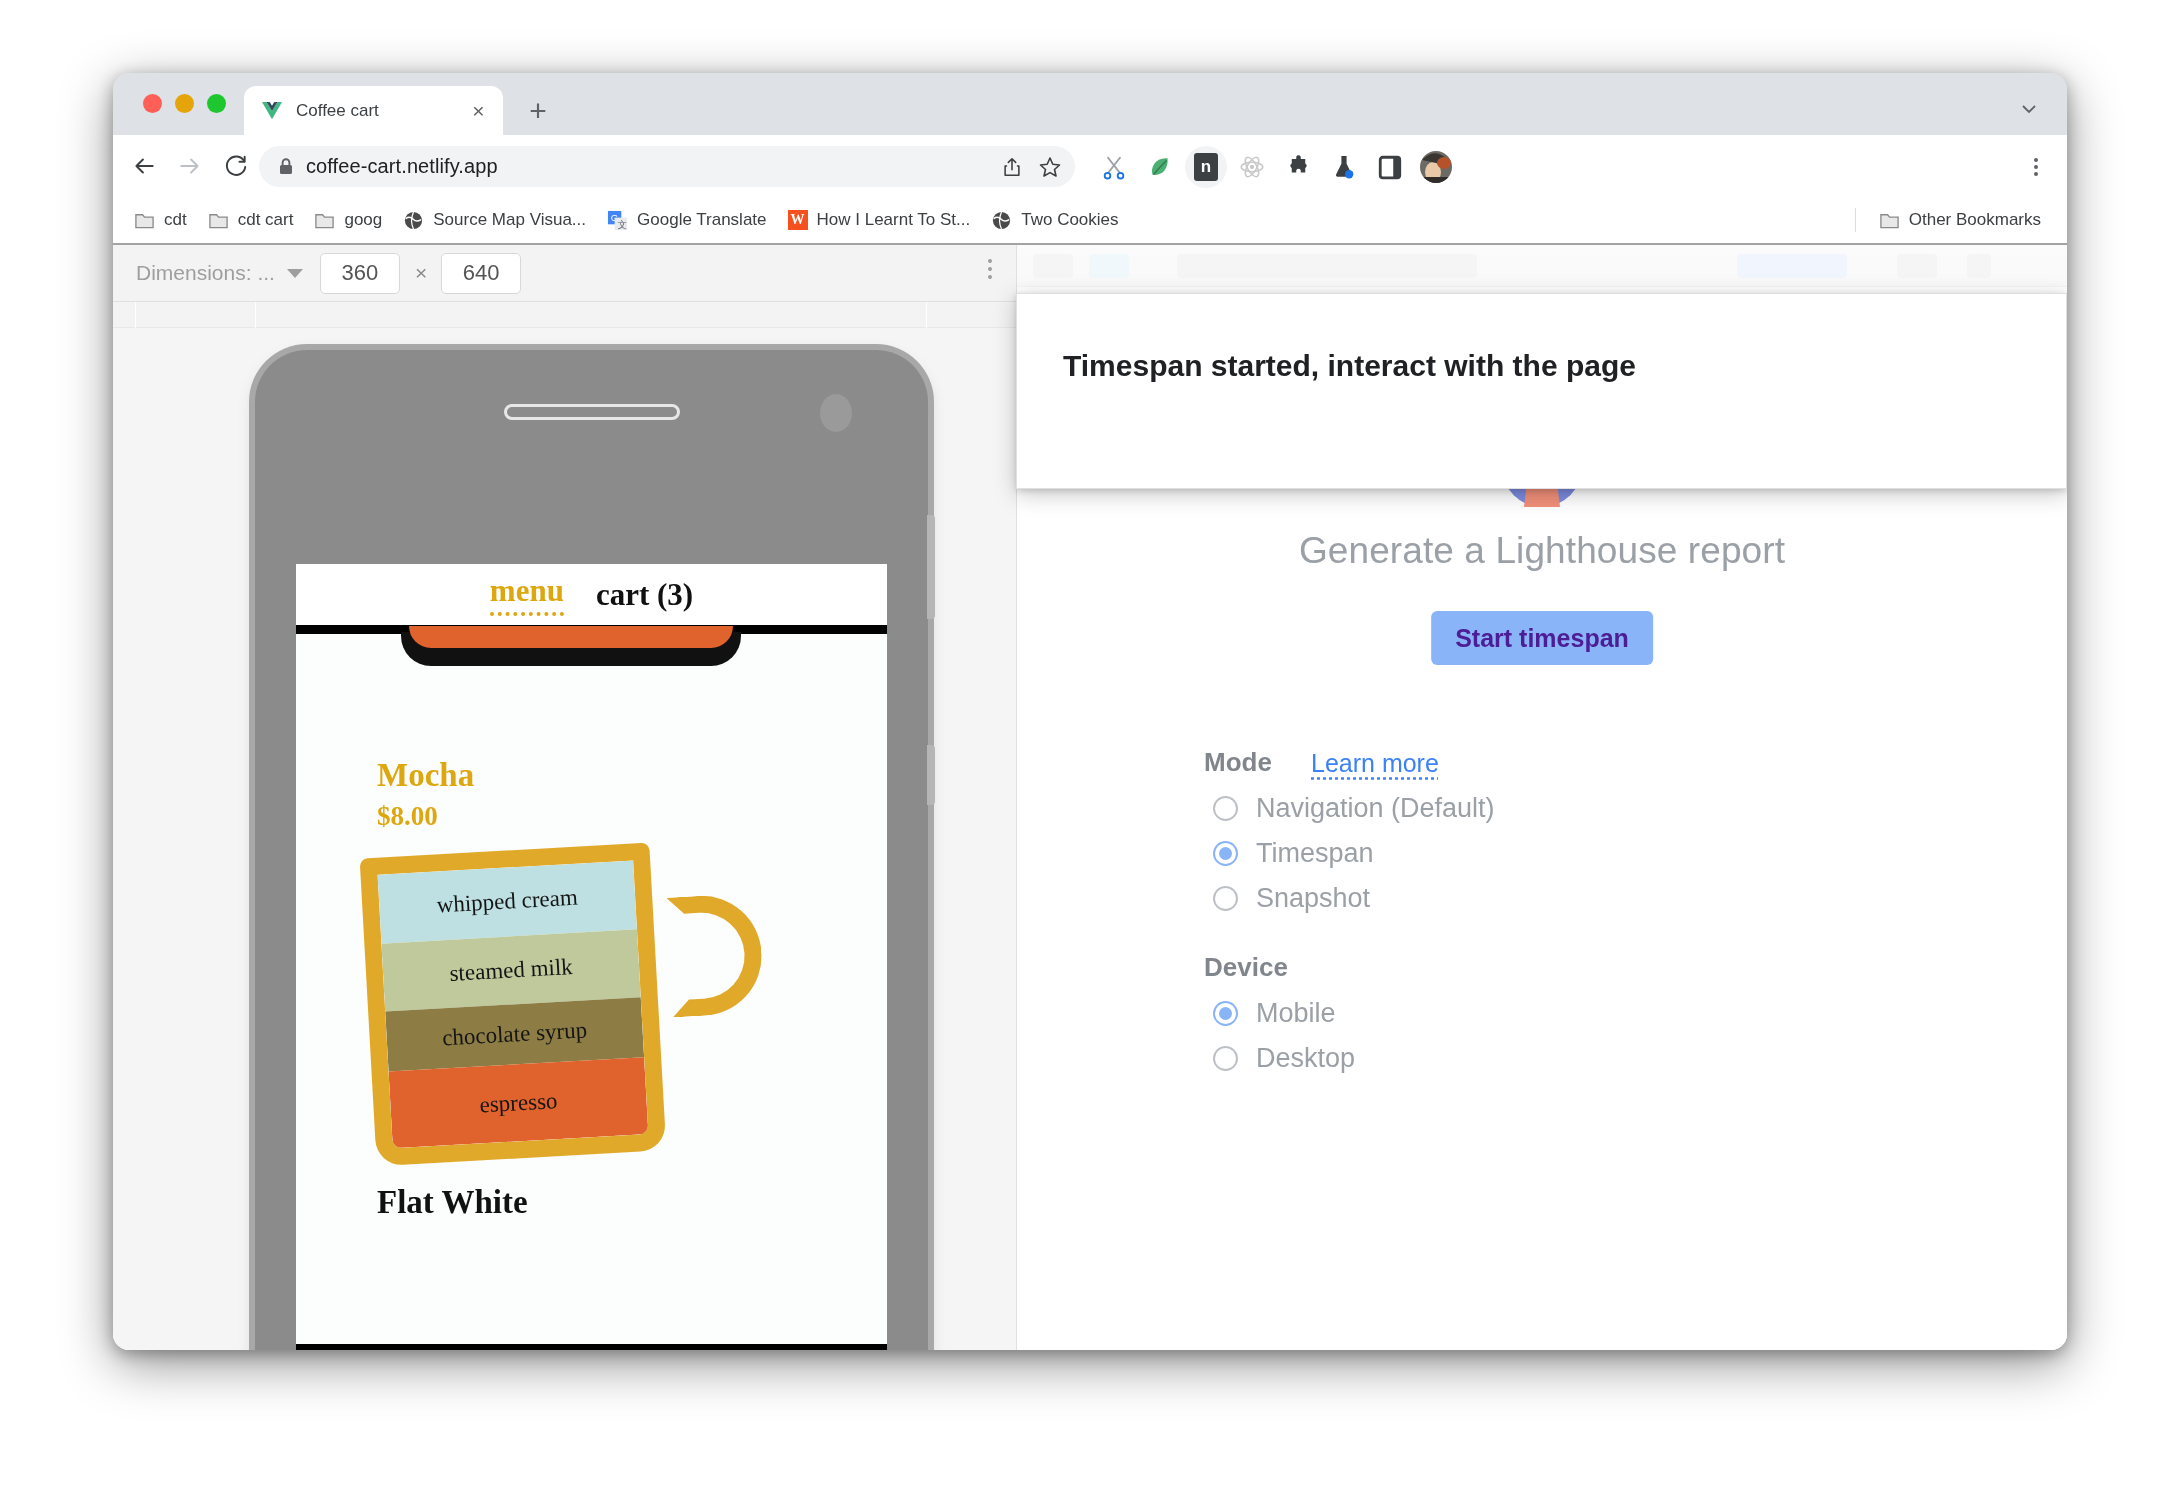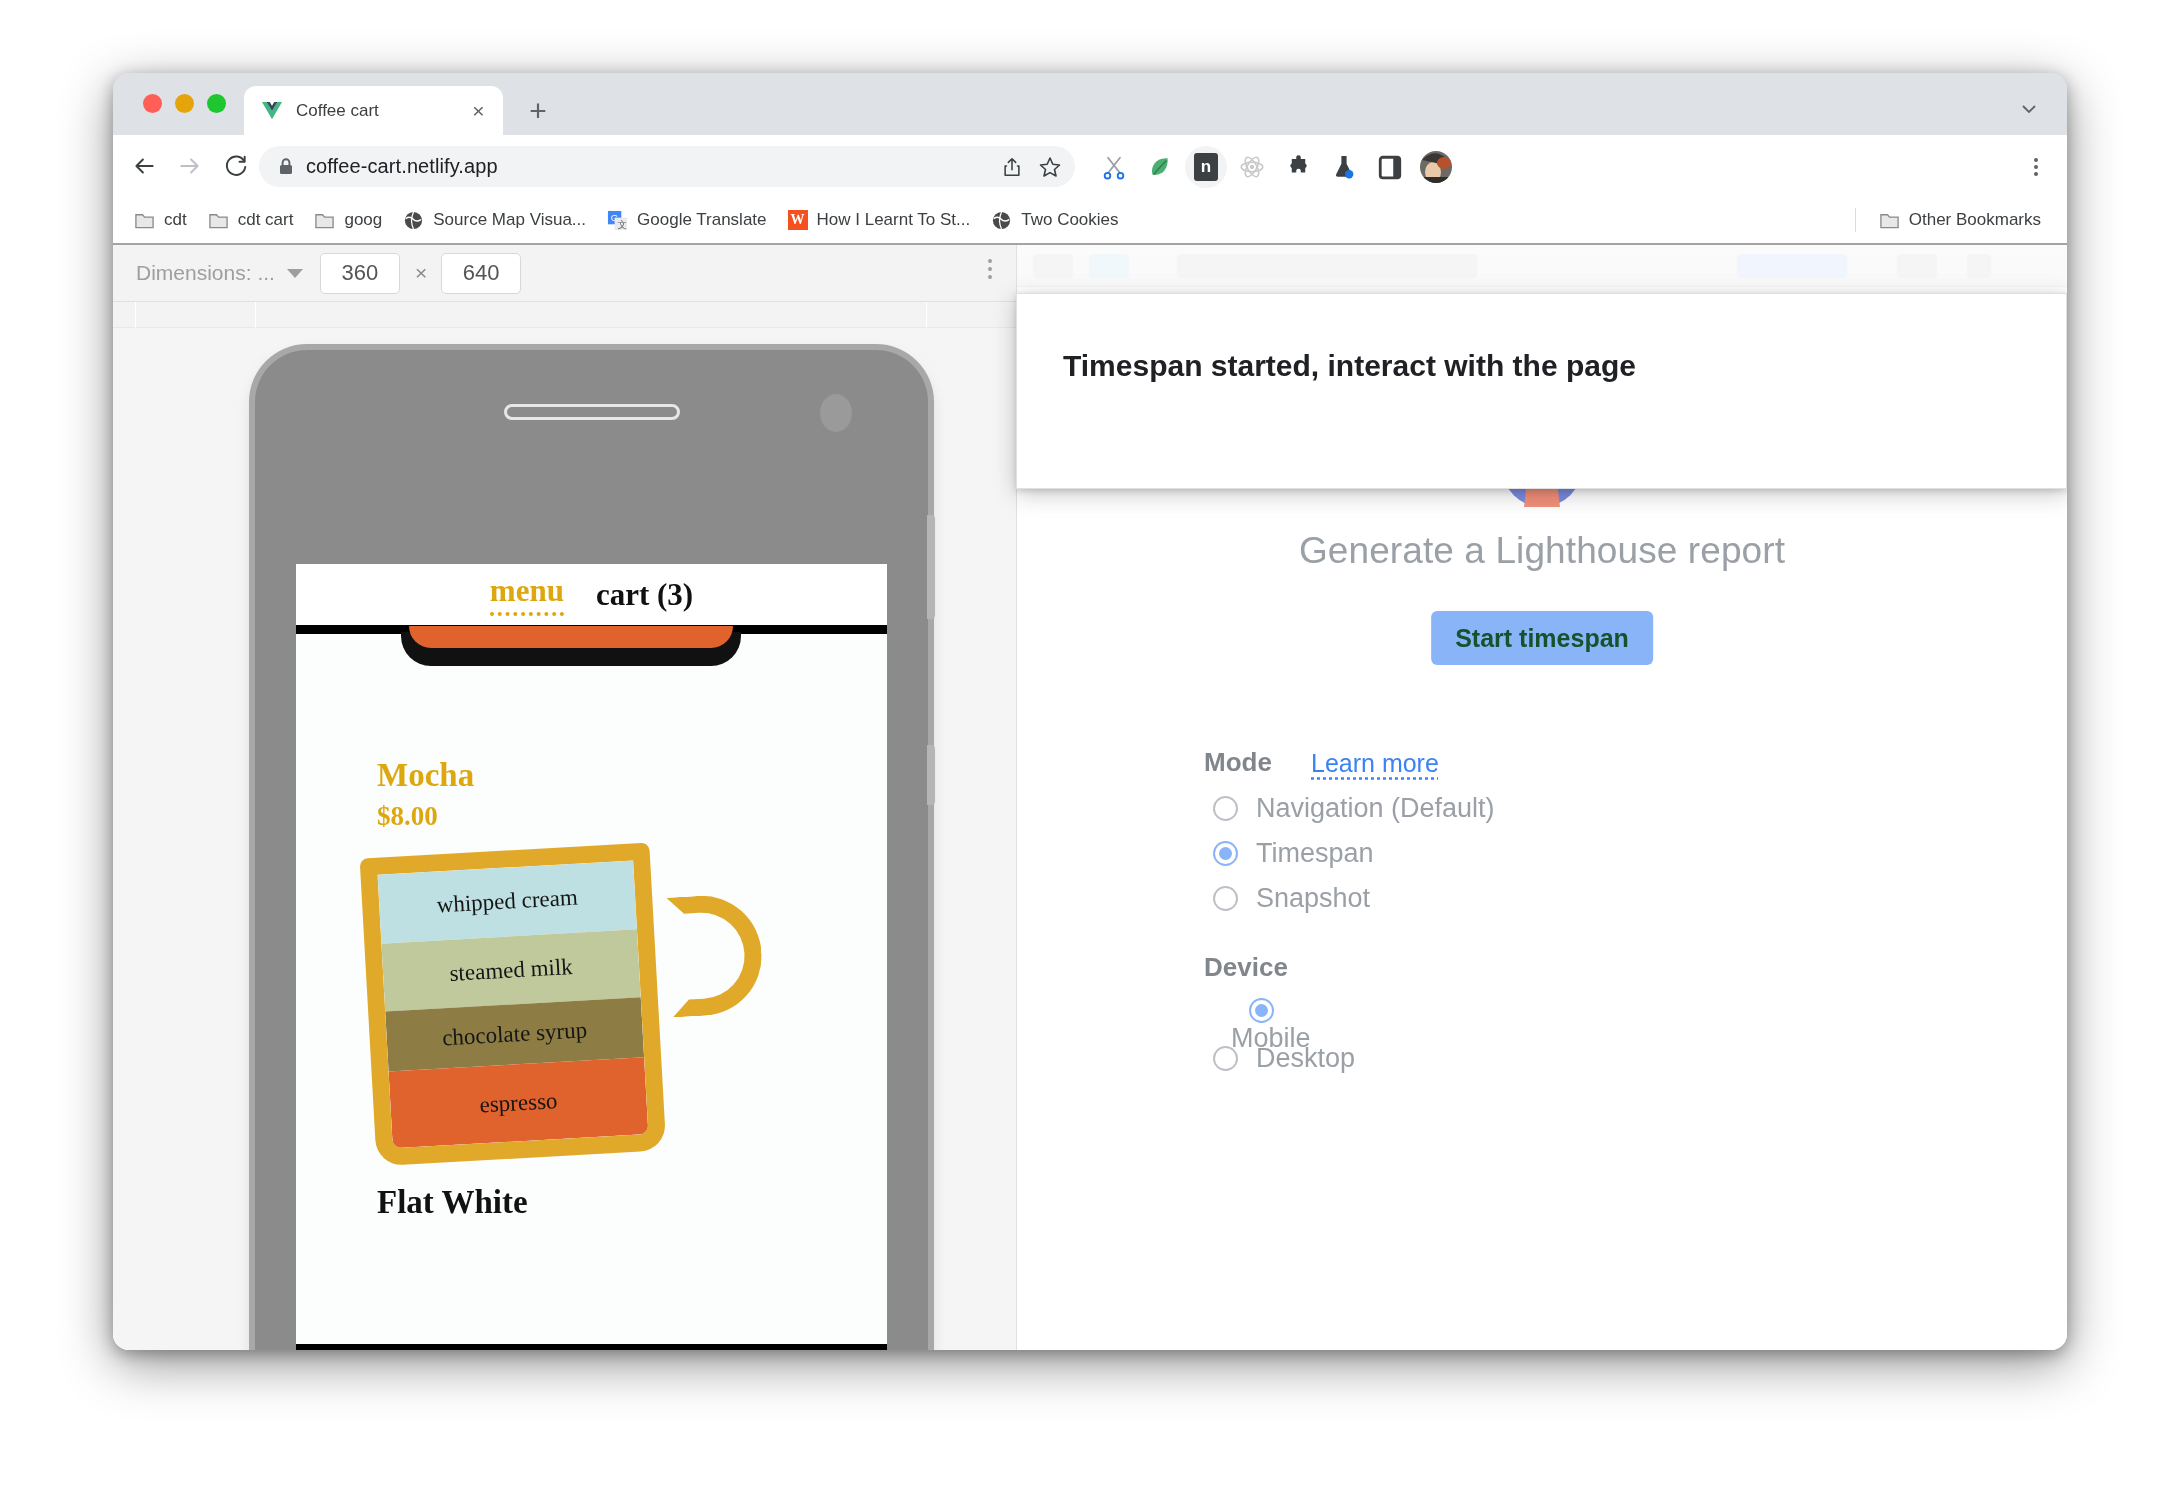--- a/index.html
+++ b/index.html
@@ -346,21 +346,21 @@
   }
   #lh-heading {
     position: absolute; left: 0; top: 243px; width: 100%;
     text-align: center;
     font-size: 37px; color: #9aa0a6;
     letter-spacing: .1px;
   }
   #lh-start {
     position: absolute; left: 50%; top: 324px; transform: translateX(-50%);
     height: 54px; padding: 0 24px;
-    background: #8ab4f8; color: #14532d;
+    background: #8ab4f8; color: #4c1d95;
     border: none; border-radius: 6px;
     font-size: 25px; font-weight: bold;
     font-family: "Liberation Sans", sans-serif;
     display: flex; align-items: center; justify-content: center;
   }
 
   .lh-section-head {
     position: absolute; left: 187px;
     font-size: 26px; font-weight: bold; color: #80868b;
   }
@@ -388,21 +388,21 @@
     content: ""; width: 13px; height: 13px; border-radius: 50%;
     background: #8ab4f8;
   }
   .radio-label {
     margin-left: 18px; font-size: 27px; color: #9aa0a6;
     white-space: nowrap;
   }
   #r-nav  { top: 506px; }
   #r-time { top: 551px; }
   #r-snap { top: 596px; }
-  #r-mob  { top: 711px; flex-direction: column; }
+  #r-mob  { top: 711px; }
   #r-desk { top: 756px; }
 
   
   #dialog {
     position: absolute; left: 903px; top: 48px;
     width: 1051px; height: 196px;
     background: #ffffff;
     border: 1px solid #e0e0e0;
     box-shadow: 0 5px 22px rgba(0,0,0,0.22), 0 2px 6px rgba(0,0,0,0.14);
     z-index: 30;

